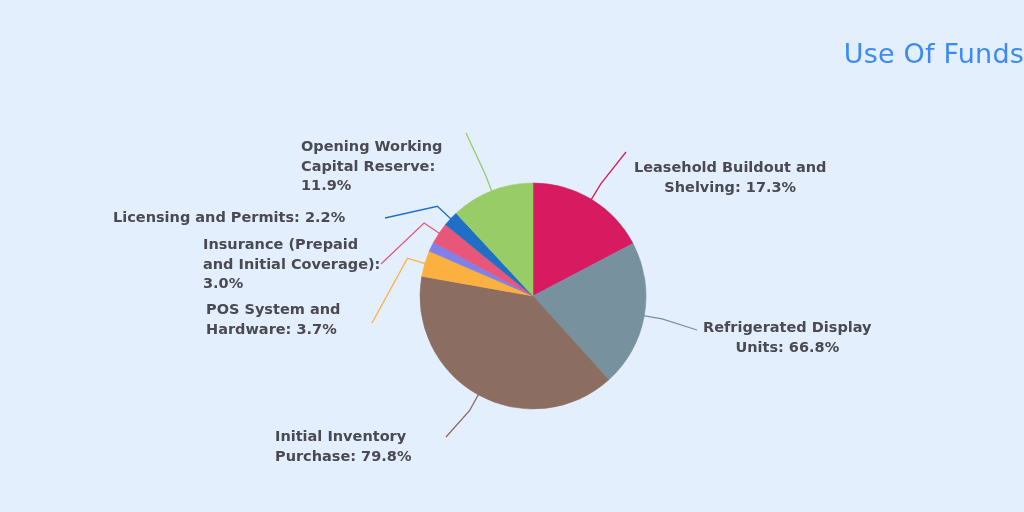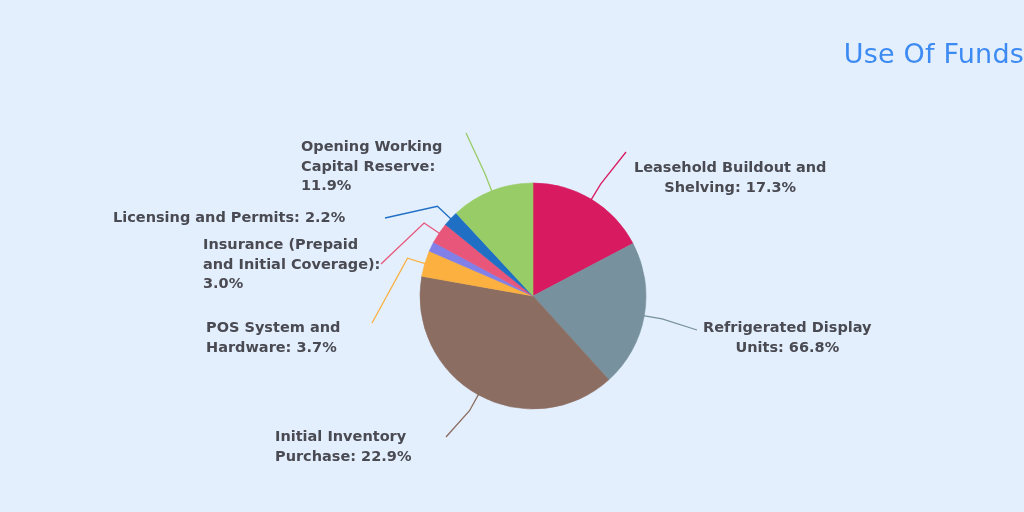--- a/index.html
+++ b/index.html
@@ -75,22 +75,22 @@
         <path d="M 533 296 L 456.17 213.14 A 113 113 0 0 1 533.00 183.00 Z" fill="#98cc66" stroke="#98cc66" stroke-width="0.6"></path>
       </g>
   </svg>
 
   <div id="labels-layer">
       <div class="slice-label lbl-right" style="left: 634px; top: 158px;">Leasehold Buildout and
 Shelving: 17.3%</div>
       <div class="slice-label lbl-right" style="left: 703px; top: 318px;">Refrigerated Display
 Units: 66.8%</div>
       <div class="slice-label lbl-left" style="left: 275px; top: 427px;">Initial Inventory
-Purchase: 22.9%</div>
-      <div class="slice-label lbl-left" style="left: 206px; top: 318px;">POS System and
+Purchase: 79.8%</div>
+      <div class="slice-label lbl-left" style="left: 206px; top: 300px;">POS System and
 Hardware: 3.7%</div>
       <div class="slice-label lbl-left" style="left: 163px; top: 235px; margin-left: 40px;">Insurance (Prepaid
 and Initial Coverage):
 3.0%</div>
       <div class="slice-label lbl-left" style="left: 113px; top: 208px;">Licensing and Permits: 2.2%</div>
       <div class="slice-label lbl-left" style="left: 301px; top: 137px;">Opening Working
 Capital Reserve:
 11.9%</div>
     </div>
 

